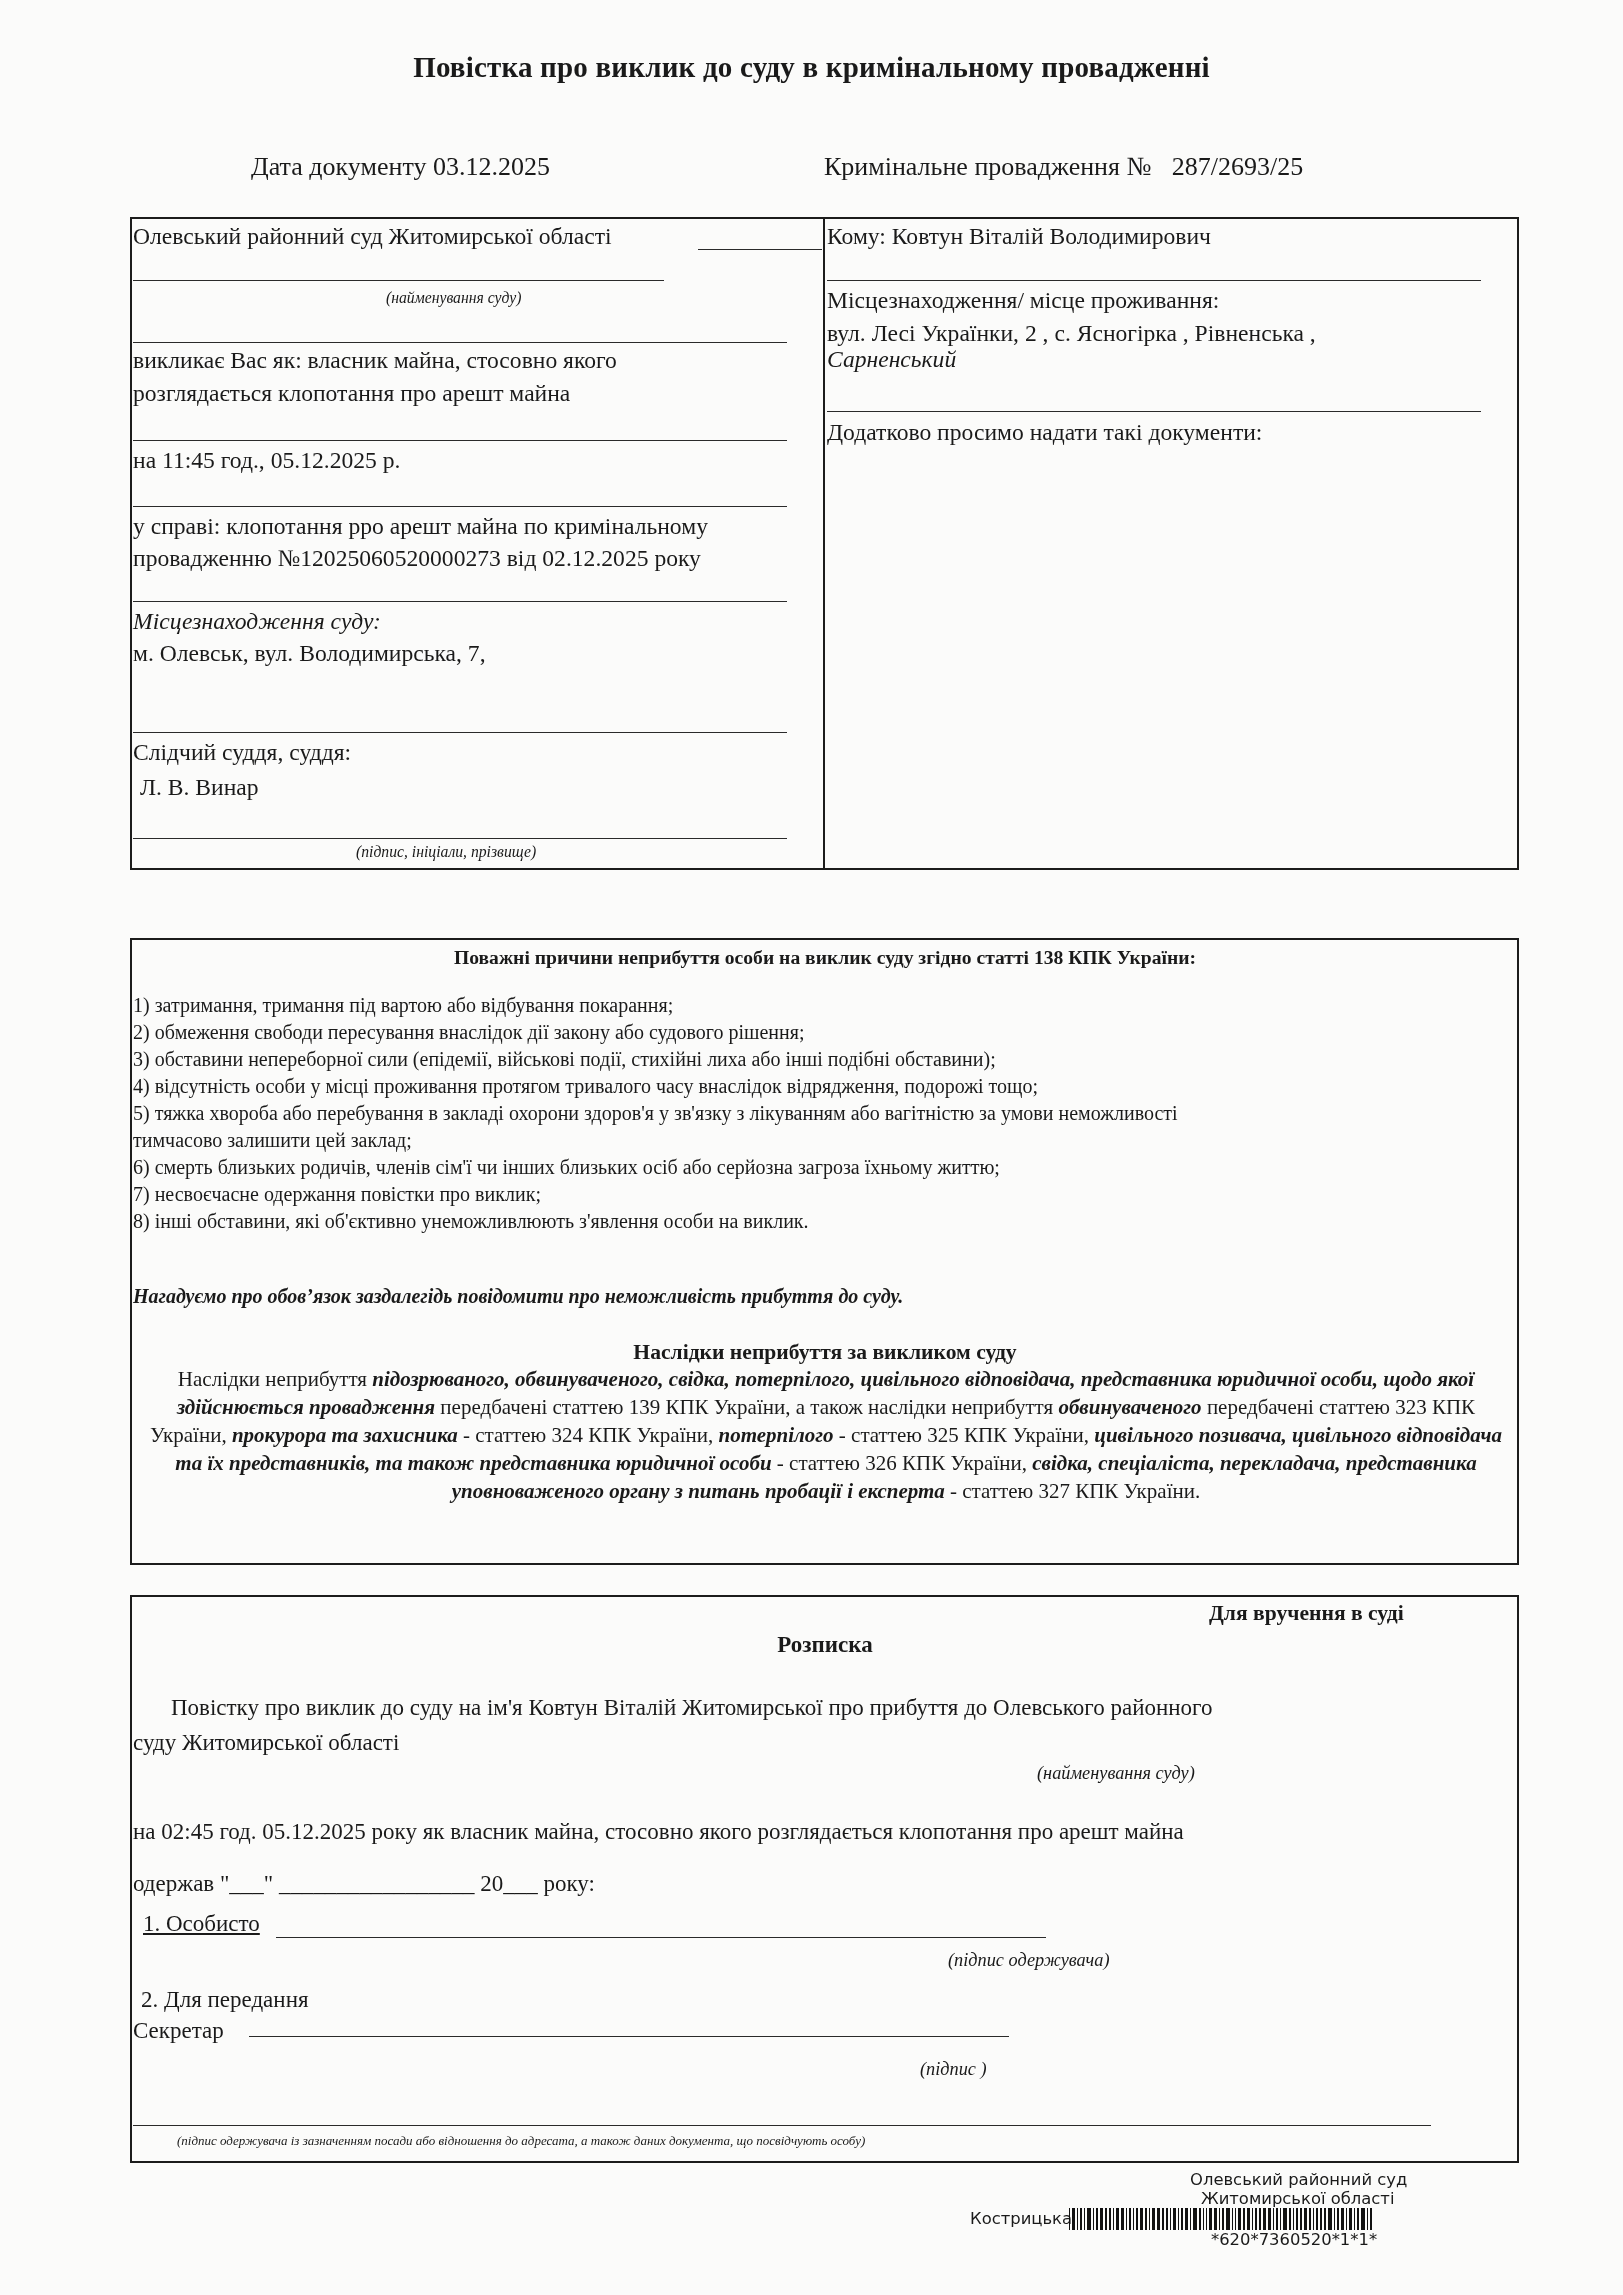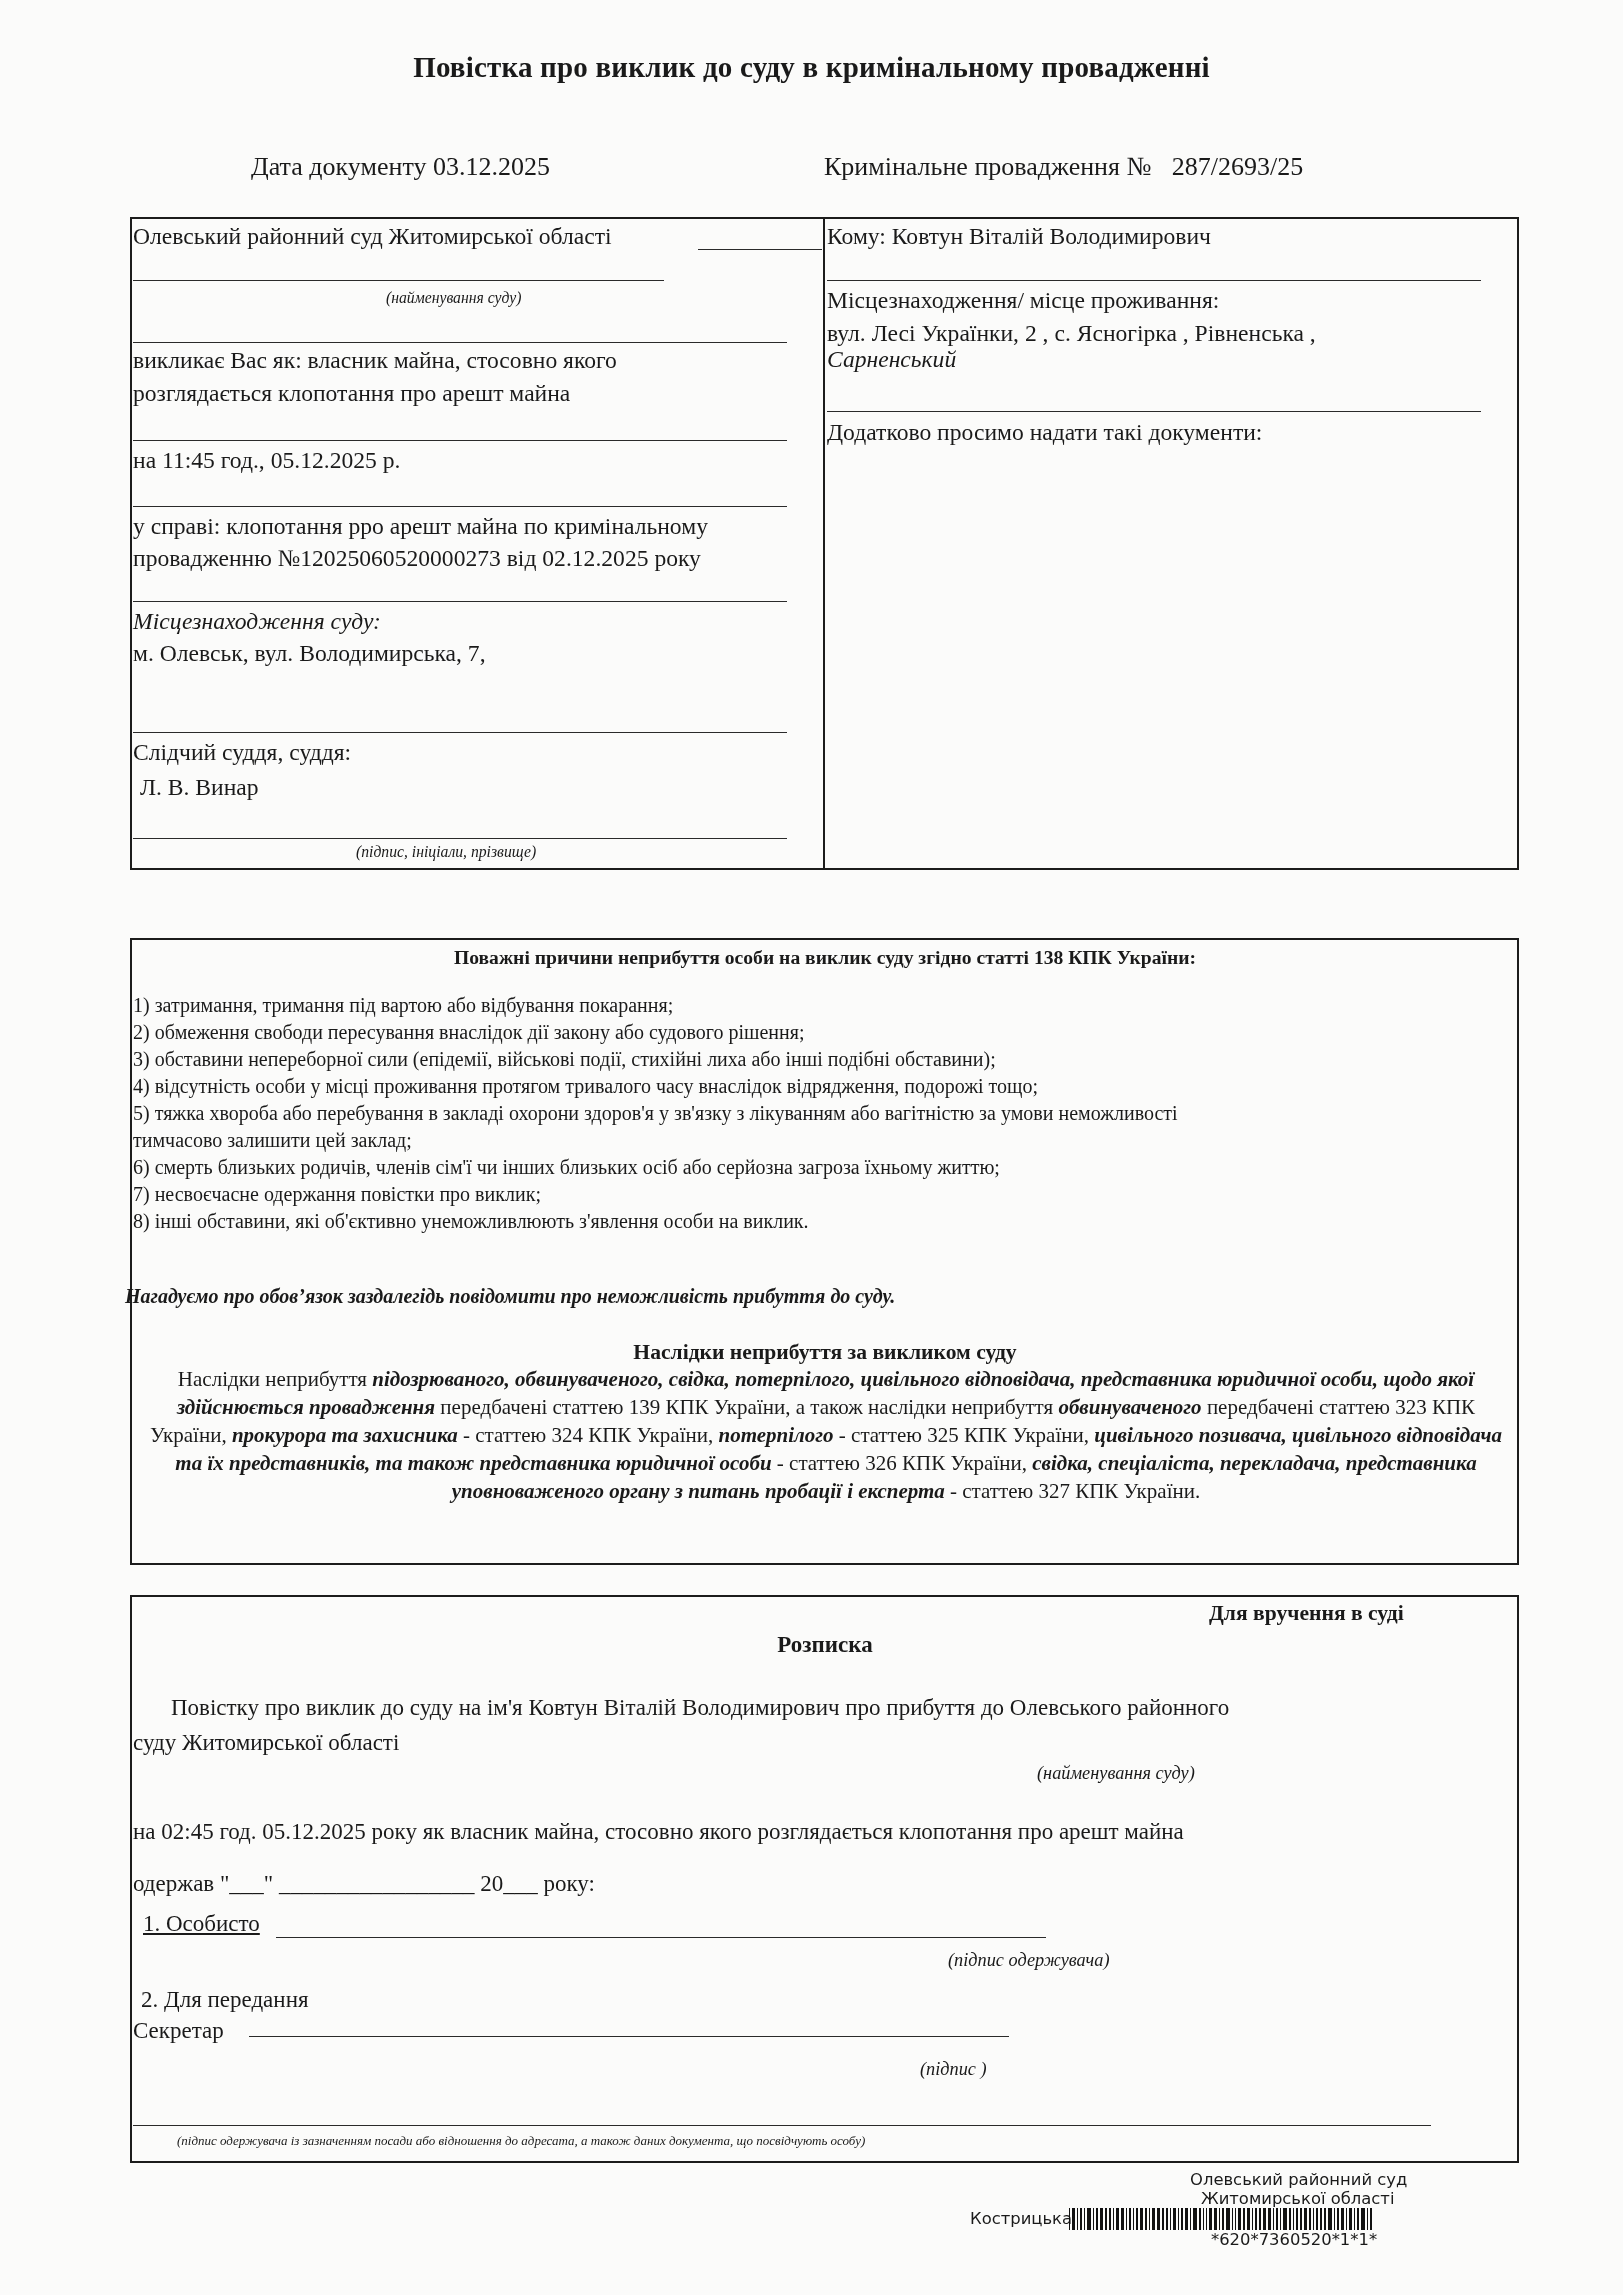--- a/index.html
+++ b/index.html
@@ -81,28 +81,28 @@
   <div class="t30">1) затримання, тримання під вартою або відбування покарання;</div>
   <div class="t30">2) обмеження свободи пересування внаслідок дії закону або судового рішення;</div>
   <div class="t30">3) обставини непереборної сили (епідемії, військові події, стихійні лиха або інші подібні обставини);</div>
   <div class="t30">4) відсутність особи у місці проживання протягом тривалого часу внаслідок відрядження, подорожі тощо;</div>
   <div class="t30">5) тяжка хвороба або перебування в закладі охорони здоров'я у зв'язку з лікуванням або вагітністю за умови неможливості</div>
   <div class="t30">тимчасово залишити цей заклад;</div>
   <div class="t30">6) смерть близьких родичів, членів сім'ї чи інших близьких осіб або серйозна загроза їхньому життю;</div>
   <div class="t30">7) несвоєчасне одержання повістки про виклик;</div>
   <div class="t30">8) інші обставини, які об'єктивно унеможливлюють з'явлення особи на виклик.</div>
 </div>
-<div class="abs t30 bi" style="left:125px; top:1283px;">Нагадуємо про обов’язок заздалегідь повідомити про неможливість прибуття до суду.</div>
+<div class="abs t30 bi" style="left:133px; top:1283px;">Нагадуємо про обов’язок заздалегідь повідомити про неможливість прибуття до суду.</div>
 <div class="abs t30 b" style="left:0; width:1650px; text-align:center; top:1339px; font-size:21.6px;">Наслідки неприбуття за викликом суду</div>
 <div class="abs consq" style="left:139px; width:1374px; top:1365px;"><span>Наслідки неприбуття </span><span class="bi">підозрюваного, обвинуваченого, свідка, потерпілого, цивільного відповідача, представника юридичної особи, щодо якої здійснюється провадження</span><span> передбачені статтею 139 КПК України, а також наслідки неприбуття </span><span class="bi">обвинуваченого</span><span> передбачені статтею 323 КПК України, </span><span class="bi">прокурора та захисника</span><span> - статтею 324 КПК України, </span><span class="bi">потерпілого</span><span> - статтею 325 КПК України, </span><span class="bi">цивільного позивача, цивільного відповідача та їх представників, та також представника юридичної особи</span><span> - статтею 326 КПК України, </span><span class="bi">свідка, спеціаліста, перекладача, представника уповноваженого органу з питань пробації і експерта</span><span> - статтею 327  КПК України.</span></div>
 
 <div class="abs box" style="left:130px; top:1595px; width:1389px; height:568px;"></div>
 <div class="abs t34 b" style="left:1209px; top:1601px; font-size:21.6px;">Для вручення в суді</div>
 <div class="abs t34 b" style="left:0; width:1650px; text-align:center; top:1632px;">Розписка</div>
-<div class="abs t34" style="left:171px; top:1695px;">Повістку про виклик до суду на ім'я  Ковтун Віталій Володимирович   про прибуття до   Олевського районного</div>
+<div class="abs t34" style="left:171px; top:1695px;">Повістку про виклик до суду на ім'я  Ковтун Віталій Житомирської   про прибуття до   Олевського районного</div>
 <div class="abs t34" style="left:133px; top:1730px;">суду Житомирської області</div>
 <div class="abs cap" style="left:1037px; top:1763px; font-size:18.3px;">(найменування суду)</div>
 <div class="abs t34" style="left:133px; top:1819px;">на 02:45  год.  05.12.2025  року як власник майна, стосовно якого розглядається клопотання про арешт майна</div>
 <div class="abs t34" style="left:133px; top:1871px;">одержав "___" _________________ 20___  року:</div>
 <div class="abs t34" style="left:143px; top:1911px;text-decoration:underline;">1. Особисто</div>
 <div class="line" style="left:276px; top:1937px; width:770px;"></div>
 <div class="abs cap" style="left:948px; top:1950px; font-size:18.3px;">(підпис одержувача)</div>
 <div class="abs t34" style="left:141px; top:1987px;">2. Для передання</div>
 <div class="abs t34" style="left:133px; top:2018px;">Секретар</div>
 <div class="line" style="left:249px; top:2036px; width:760px;"></div>

